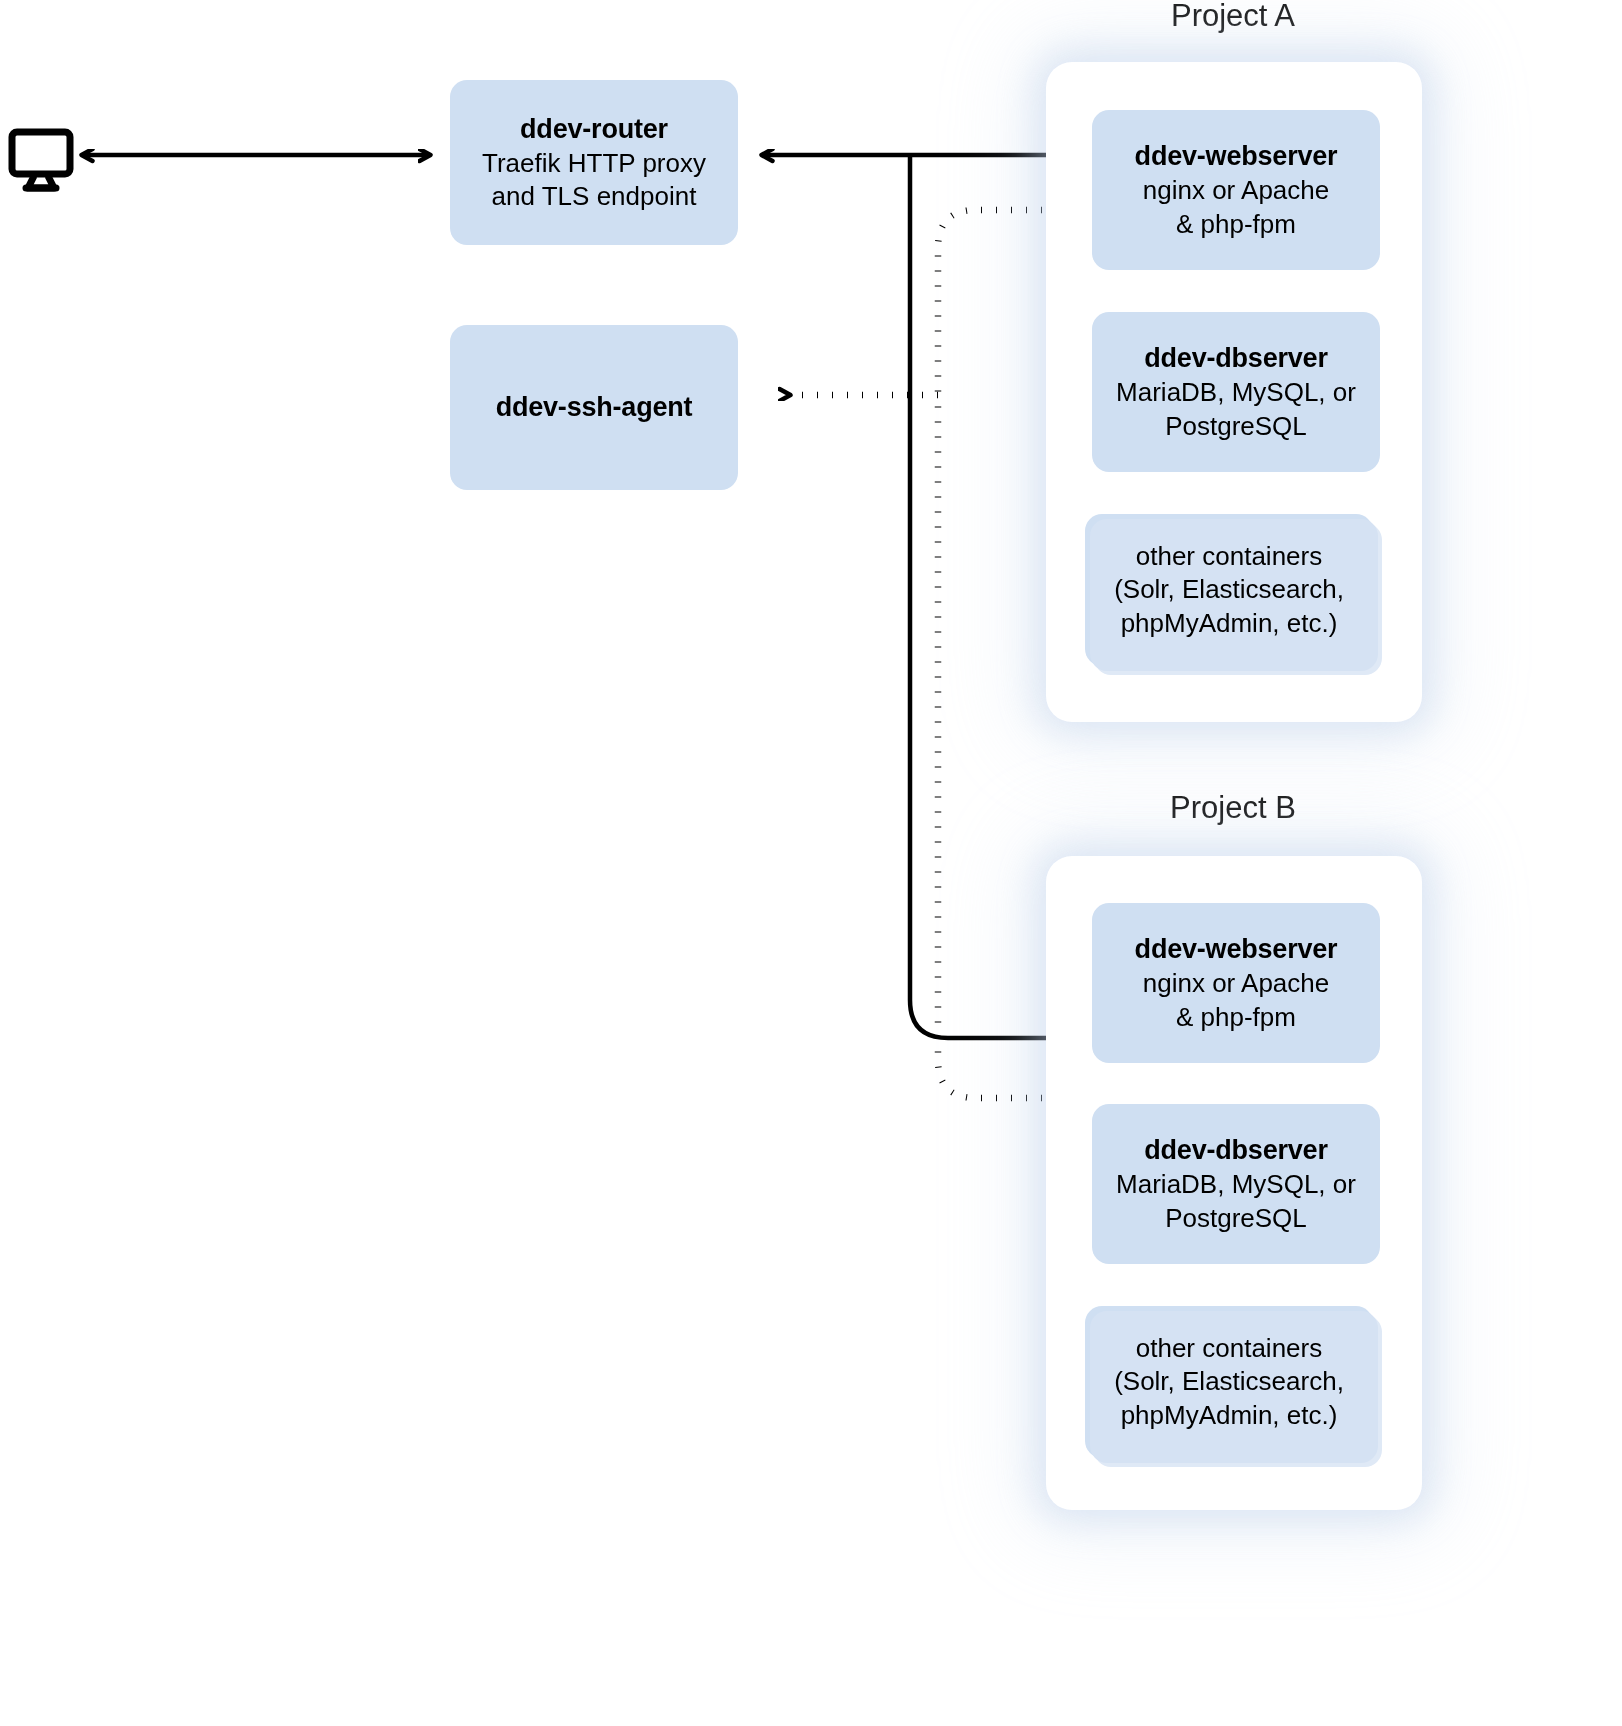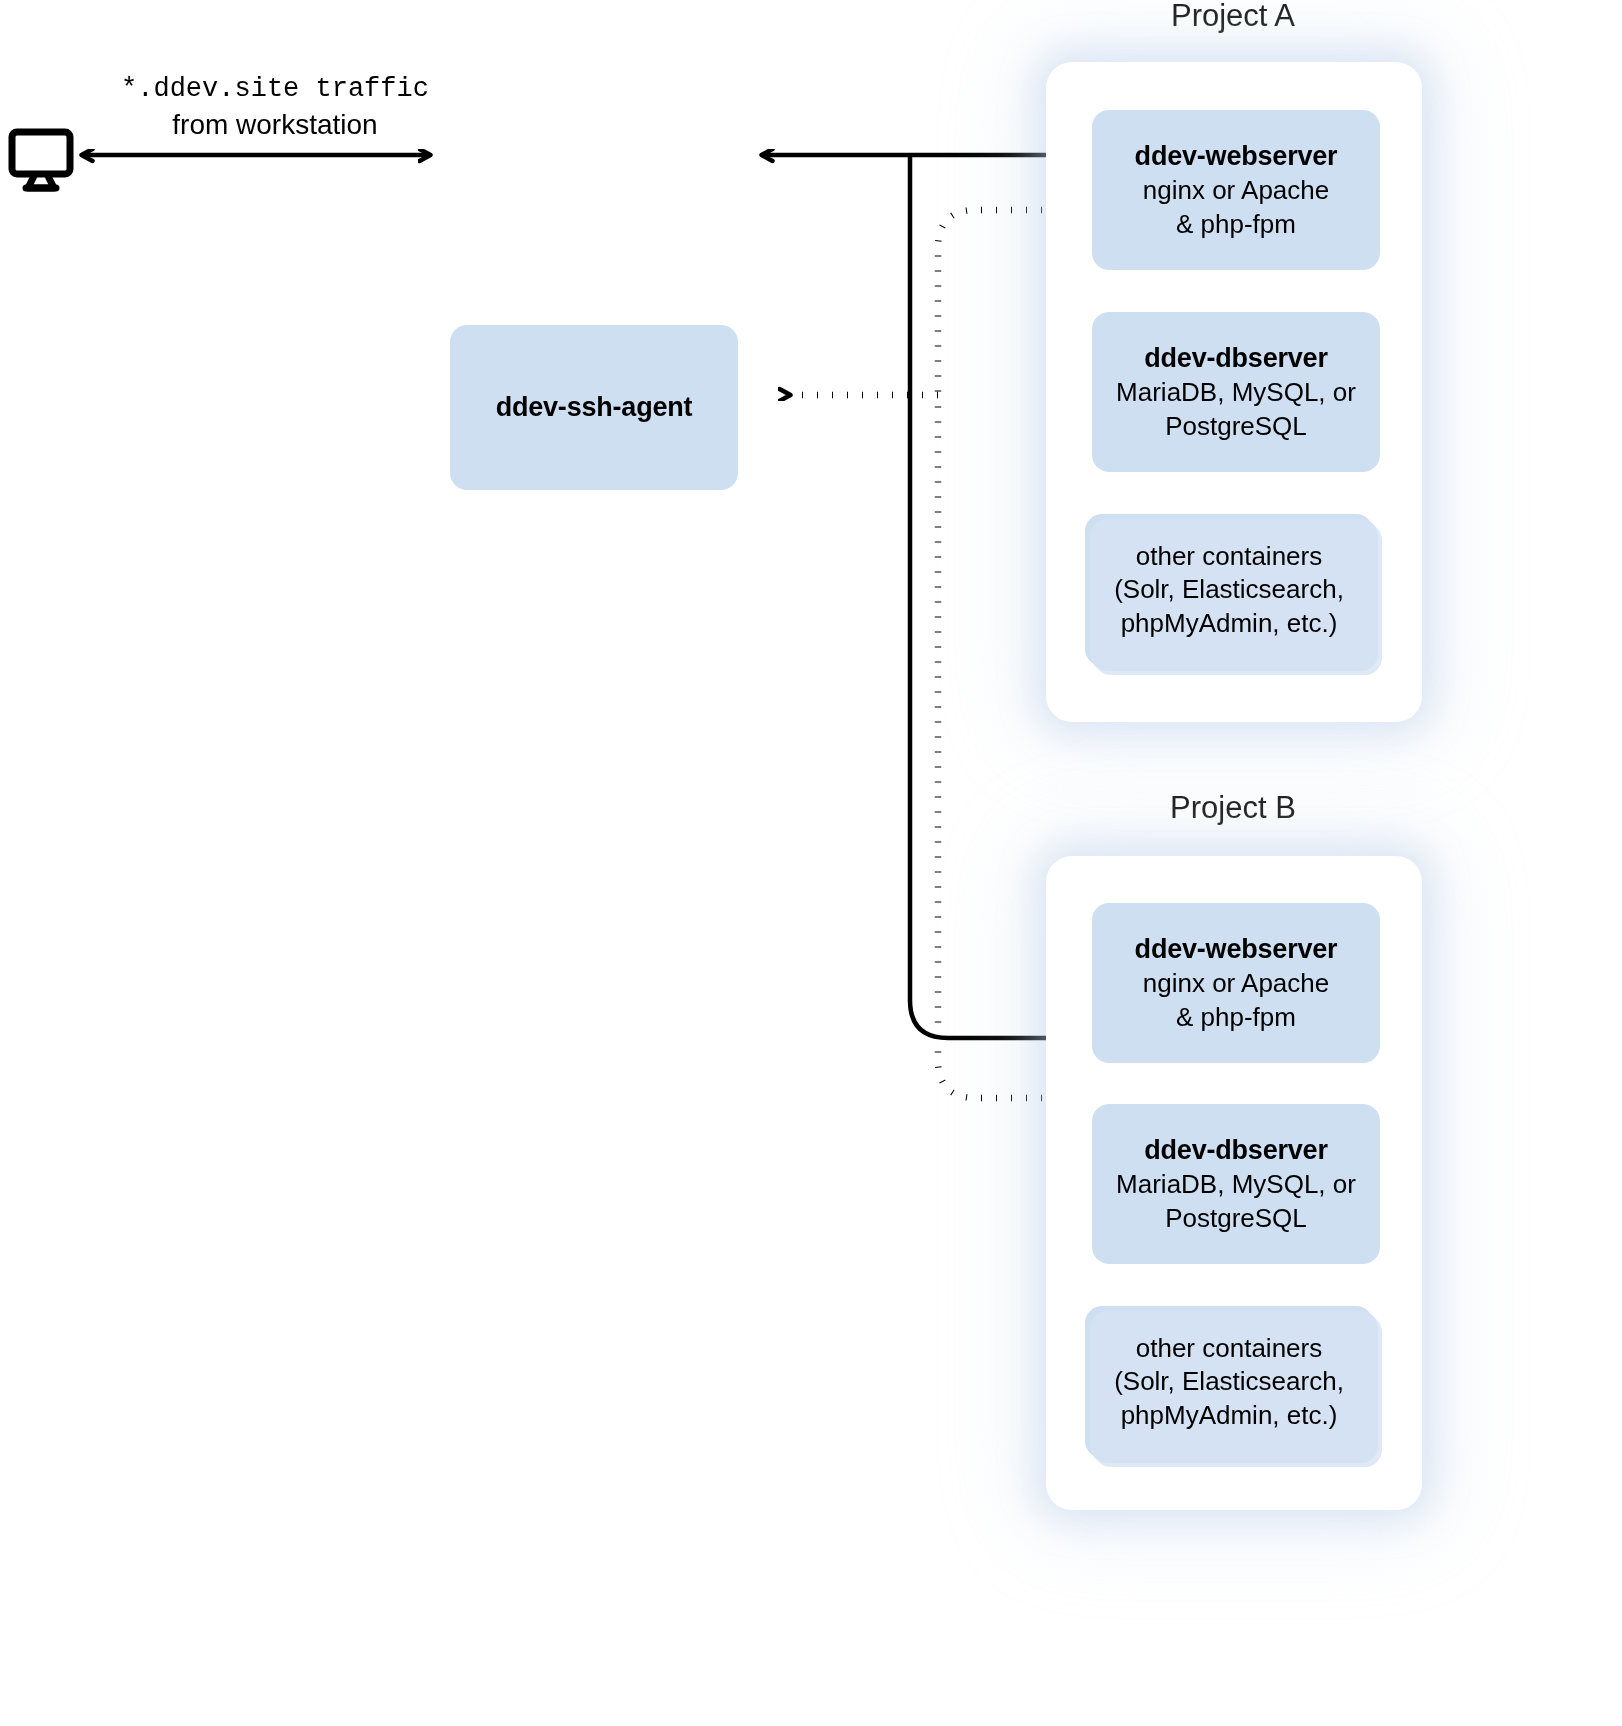--- a/index.html
+++ b/index.html
@@ -143,25 +143,26 @@
   </svg>
 
   <div class="monitor-icon" style="left:8px; top:128px;">
     <svg width="68" height="64" viewBox="0 0 68 64">
       <rect x="4" y="4" width="58" height="42" rx="5" ry="5" fill="none" stroke="#000" stroke-width="7"></rect>
       <path d="M 26 48 L 20 60 L 46 60 L 40 48" fill="none" stroke="#000" stroke-width="7" stroke-linejoin="round"></path>
       <line x1="18" y1="60" x2="48" y2="60" stroke="#000" stroke-width="7" stroke-linecap="round"></line>
     </svg>
   </div>
 
-  <div class="traffic-label" style="left:120px; top:72px; width:310px;">
-    <div class="mono">*.ddev.site traffic</div>
-    <div class="reg">from workstation</div>
-  </div>
-
+
+  <div class="svc" style="left:450px; top:80px; width:288px; height:165px;">
+    <div class="ttl">ddev-router</div>
+    <div class="sub">Traefik HTTP proxy</div>
+    <div class="sub">and TLS endpoint</div>
+  </div>
 
   <div class="svc" style="left:450px; top:313px; width:288px; height:165px;margin-top:12px;">
     <div class="ttl">ddev-ssh-agent</div>
   </div>
 
   <div class="project-label" style="left:1095px; top:-2px; width:276px;">Project A</div>
 
   <div class="project-panel" style="left:1046px; top:62px; width:376px; height:660px;"></div>
 
   <div class="svc" style="left:1092px; top:110px; width:288px; height:160px;">

